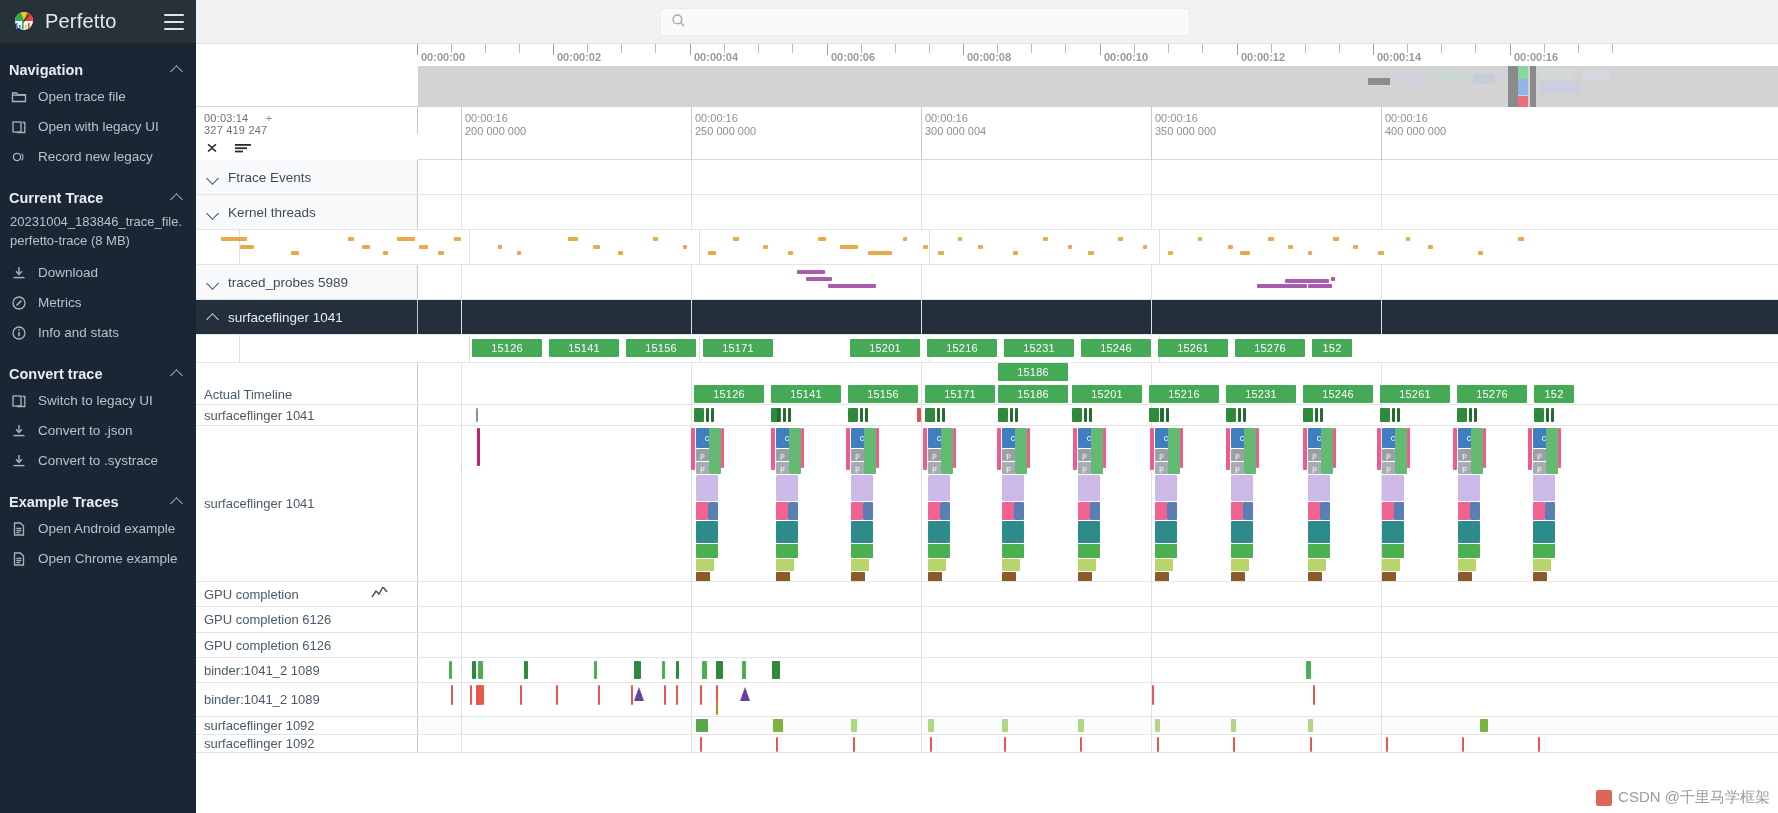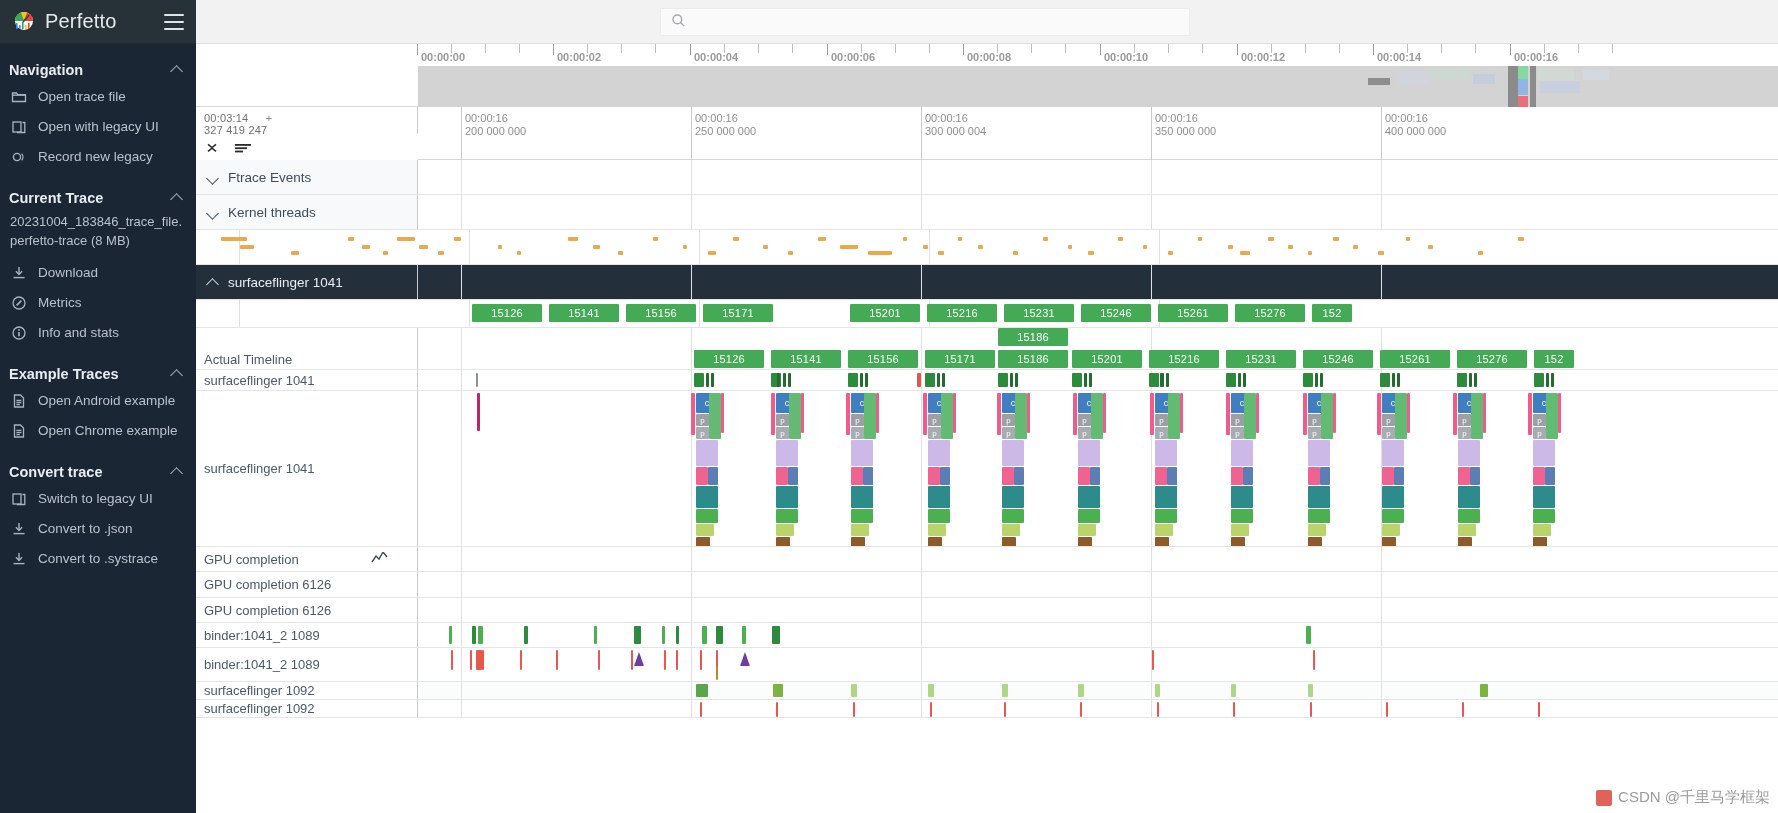--- a/index.html
+++ b/index.html
@@ -283,45 +283,20 @@
               <path d="M8 7v4.2" stroke-width="1.6"></path>
               <circle cx="8" cy="4.9" r=".9" fill="#aab4bd" stroke="none"></circle>
           </svg>
         </span>
         <span>Info and stats</span>
       </div>
     </div>
 
     <div class="sb-section">
       <div class="sb-head">
-        <span>Example Traces</span>
-        <span class="chev"></span>
-      </div>
-      <div class="sb-item">
-        <span class="sb-ico">
-          <svg width="16" height="16" viewBox="0 0 16 16" fill="none" stroke="#aab4bd" stroke-width="1.3">
-            <path d="M3.5 2h6l3 3v9h-9z"></path>
-              <path d="M5.4 7.5h5M5.4 9.6h5M5.4 11.6h3.4"></path>
-          </svg>
-        </span>
-        <span>Open Android example</span>
-      </div>
-      <div class="sb-item">
-        <span class="sb-ico">
-          <svg width="16" height="16" viewBox="0 0 16 16" fill="none" stroke="#aab4bd" stroke-width="1.3">
-            <path d="M3.5 2h6l3 3v9h-9z"></path>
-              <path d="M5.4 7.5h5M5.4 9.6h5M5.4 11.6h3.4"></path>
-          </svg>
-        </span>
-        <span>Open Chrome example</span>
-      </div>
-    </div>
-
-    <div class="sb-section">
-      <div class="sb-head">
         <span>Convert trace</span>
         <span class="chev"></span>
       </div>
       <div class="sb-item">
         <span class="sb-ico">
           <svg width="16" height="16" viewBox="0 0 16 16" fill="none" stroke="#aab4bd" stroke-width="1.3">
             <rect x="2" y="3" width="8" height="10"></rect>
               <path d="M11.5 3.5h2.3v10H6"></path>
           </svg>
         </span>
@@ -339,20 +314,45 @@
       </div>
       <div class="sb-item">
         <span class="sb-ico">
           <svg width="16" height="16" viewBox="0 0 16 16" fill="none" stroke="#aab4bd" stroke-width="1.4">
             <path d="M8 2v7"></path>
               <path d="M5 6.2 8 9.4l3-3.2"></path>
               <path d="M2.5 12.6h11"></path>
           </svg>
         </span>
         <span>Convert to .systrace</span>
+      </div>
+    </div>
+
+    <div class="sb-section">
+      <div class="sb-head">
+        <span>Example Traces</span>
+        <span class="chev"></span>
+      </div>
+      <div class="sb-item">
+        <span class="sb-ico">
+          <svg width="16" height="16" viewBox="0 0 16 16" fill="none" stroke="#aab4bd" stroke-width="1.3">
+            <path d="M3.5 2h6l3 3v9h-9z"></path>
+              <path d="M5.4 7.5h5M5.4 9.6h5M5.4 11.6h3.4"></path>
+          </svg>
+        </span>
+        <span>Open Android example</span>
+      </div>
+      <div class="sb-item">
+        <span class="sb-ico">
+          <svg width="16" height="16" viewBox="0 0 16 16" fill="none" stroke="#aab4bd" stroke-width="1.3">
+            <path d="M3.5 2h6l3 3v9h-9z"></path>
+              <path d="M5.4 7.5h5M5.4 9.6h5M5.4 11.6h3.4"></path>
+          </svg>
+        </span>
+        <span>Open Chrome example</span>
       </div>
     </div>
   </aside>
 
   <section class="main">
 
     <div class="topbar">
       <div class="omnibox">
         <span>
           <svg width="15" height="15" viewBox="0 0 16 16" fill="none" stroke="#a5a9ad" stroke-width="1.5">
@@ -550,20 +550,40 @@
             <div class="chip" style="left: 1137px; top: 7px; width: 6px; height: 3.5px; background: rgb(232, 163, 61); opacity: 0.92;"></div>
             <div class="chip" style="left: 1157px; top: 15px; width: 5px; height: 3.5px; background: rgb(232, 163, 61); opacity: 0.92;"></div>
             <div class="chip" style="left: 1182px; top: 21px; width: 6px; height: 3.5px; background: rgb(232, 163, 61); opacity: 0.92;"></div>
             <div class="chip" style="left: 1210px; top: 7px; width: 4px; height: 3.5px; background: rgb(232, 163, 61); opacity: 0.92;"></div>
             <div class="chip" style="left: 1232px; top: 15px; width: 5px; height: 3.5px; background: rgb(232, 163, 61); opacity: 0.92;"></div>
             <div class="chip" style="left: 1282px; top: 21px; width: 5px; height: 3.5px; background: rgb(232, 163, 61); opacity: 0.92;"></div>
             <div class="chip" style="left: 1322px; top: 7px; width: 6px; height: 3.5px; background: rgb(232, 163, 61); opacity: 0.92;"></div>
           </div>
       </div>
 
+      <div class="trk" style="height:35px">
+        <div class="trk-shell">
+          <span class="trk-chev"></span>
+          <span class="trk-title">traced_probes 5989</span>
+        </div>
+        <div class="trk-canvas" id="cv-probes">
+            <div class="vline" style="left: 43px;"></div>
+            <div class="vline" style="left: 273px;"></div>
+            <div class="vline" style="left: 503px;"></div>
+            <div class="vline" style="left: 733px;"></div>
+            <div class="vline" style="left: 963px;"></div>
+            <div class="chip" style="left: 379px; top: 5px; width: 28px; height: 3.5px; background: rgb(154, 63, 160); opacity: 0.85;"></div>
+            <div class="chip" style="left: 388px; top: 12px; width: 26px; height: 3.5px; background: rgb(154, 63, 160); opacity: 0.85;"></div>
+            <div class="chip" style="left: 410px; top: 19px; width: 48px; height: 3.5px; background: rgb(154, 63, 160); opacity: 0.85;"></div>
+            <div class="chip" style="left: 839px; top: 19px; width: 50px; height: 3.5px; background: rgb(154, 63, 160); opacity: 0.85;"></div>
+            <div class="chip" style="left: 867px; top: 14px; width: 44px; height: 3.5px; background: rgb(154, 63, 160); opacity: 0.85;"></div>
+            <div class="chip" style="left: 890px; top: 19px; width: 24px; height: 3.5px; background: rgb(154, 63, 160); opacity: 0.85;"></div>
+            <div class="chip" style="left: 913px; top: 12px; width: 4px; height: 3.5px; background: rgb(154, 63, 160); opacity: 0.85;"></div>
+          </div>
+      </div>
 
       <div class="trk" style="height:35px;background:#232f3b">
         <div class="trk-shell grouped-open">
           <span class="trk-chev up"></span>
           <span class="trk-title light">surfaceflinger 1041</span>
         </div>
         <div class="trk-canvas" style="background:#232f3b">
             <div class="vline" style="left: 43px;"></div>
             <div class="vline" style="left: 273px;"></div>
             <div class="vline" style="left: 503px;"></div>

